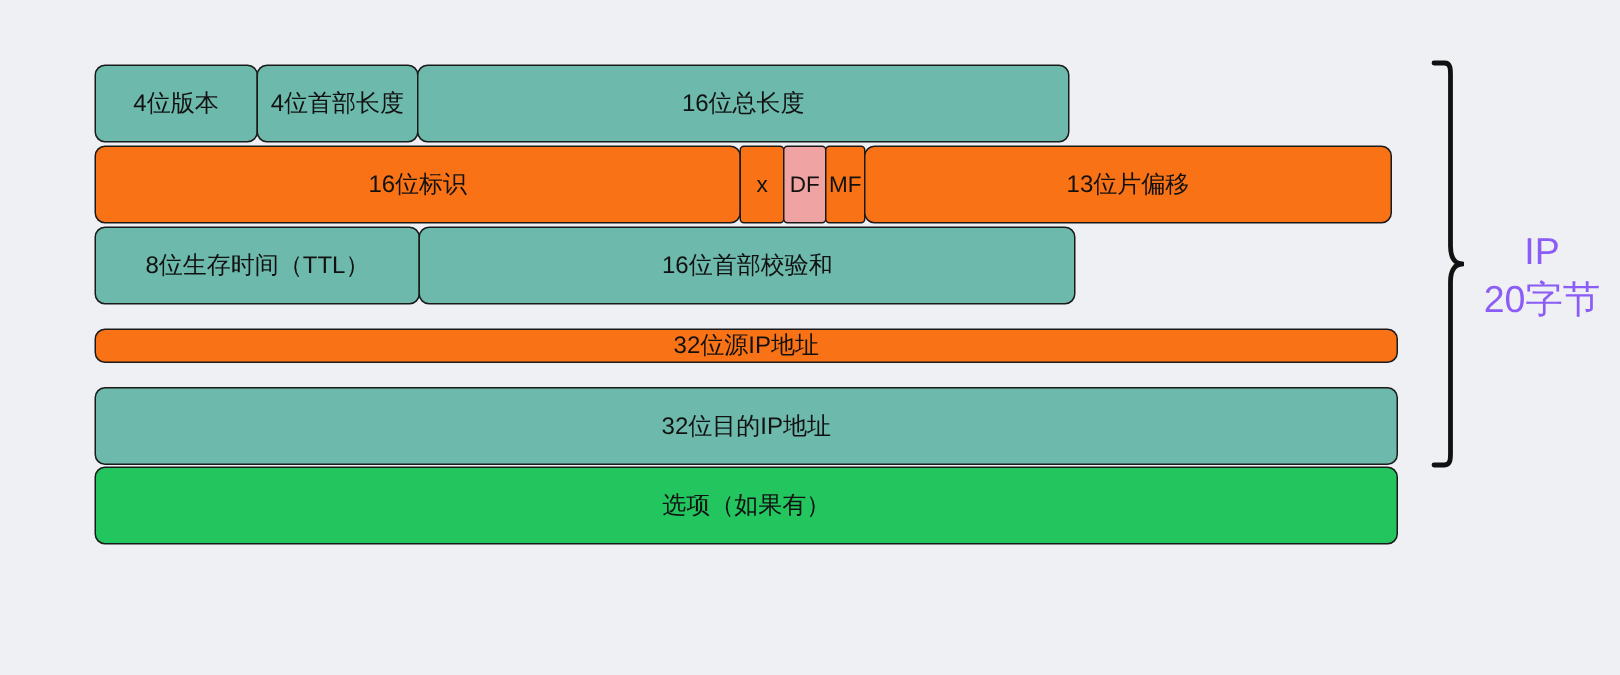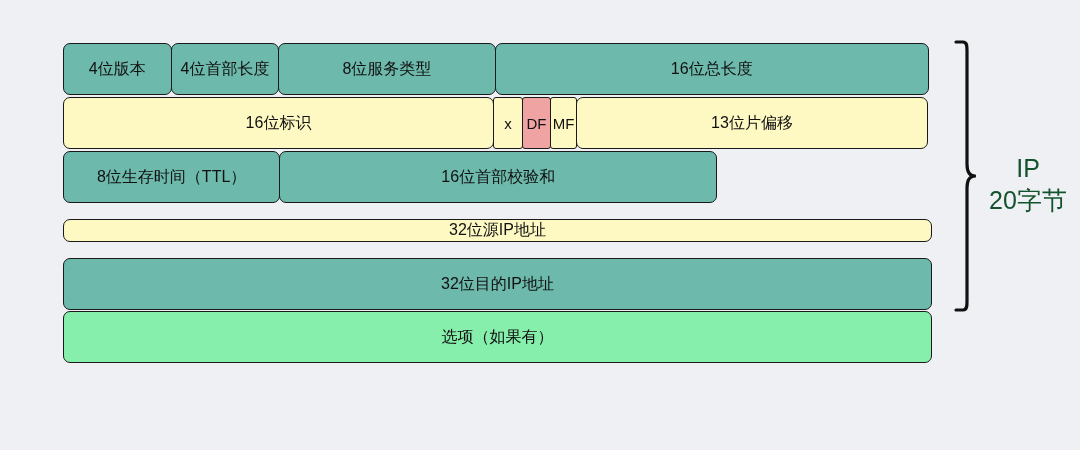--- a/index.html
+++ b/index.html
@@ -52,22 +52,22 @@
     justify-content: center;
     font-size: 16px;
     color: #111111;
     white-space: nowrap;
     overflow: hidden;
     margin-right: -1px;
   }
   .cell:last-child { margin-right: 0; }
 
   .teal  { background: #6db9ac; }
-  .green { background: #fef9c3; }
-  .yellow{ background: #86efac; }
+  .green { background: #f97316; }
+  .yellow{ background: #22c55e; }
   .orange{ background: #fcd173; }
   .pink  { background: #f0a3a3; }
 
   .flagcell {
     font-size: 15px;
     border-radius: 3px;
   }
   .flagcell.narrow { font-size: 15px; }
 
   
@@ -81,35 +81,34 @@
   .brace svg { display: block; }
 
   .brace-label {
     position: absolute;
     left: 976px;
     top: 152px;
     width: 104px;
     text-align: center;
     font-size: 25px;
     line-height: 32px;
-    color: #14532d;
+    color: #8b5cf6;
   }
   .brace-label div { white-space: nowrap; }
 </style>
 </head>
 <body>
 
 <div id="stage">
 
   <div class="diagram">
 
     <div class="row r0">
       <div class="cell teal" style="width:12.5%">4位版本</div>
       <div class="cell teal" style="width:12.5%">4位首部长度</div>
-      <div class="cell teal" style="width:25%">8位服务类型</div>
       <div class="cell teal" style="width:50%">16位总长度</div>
     </div>
 
     <div class="row r1">
       <div class="cell green" style="width:49.6%">16位标识</div>
       <div class="cell green flagcell narrow" style="width:3.45%">x</div>
       <div class="cell pink flagcell" style="width:3.34%">DF</div>
       <div class="cell green flagcell" style="width:3.11%">MF</div>
       <div class="cell green" style="width:40.5%">13位片偏移</div>
     </div>

